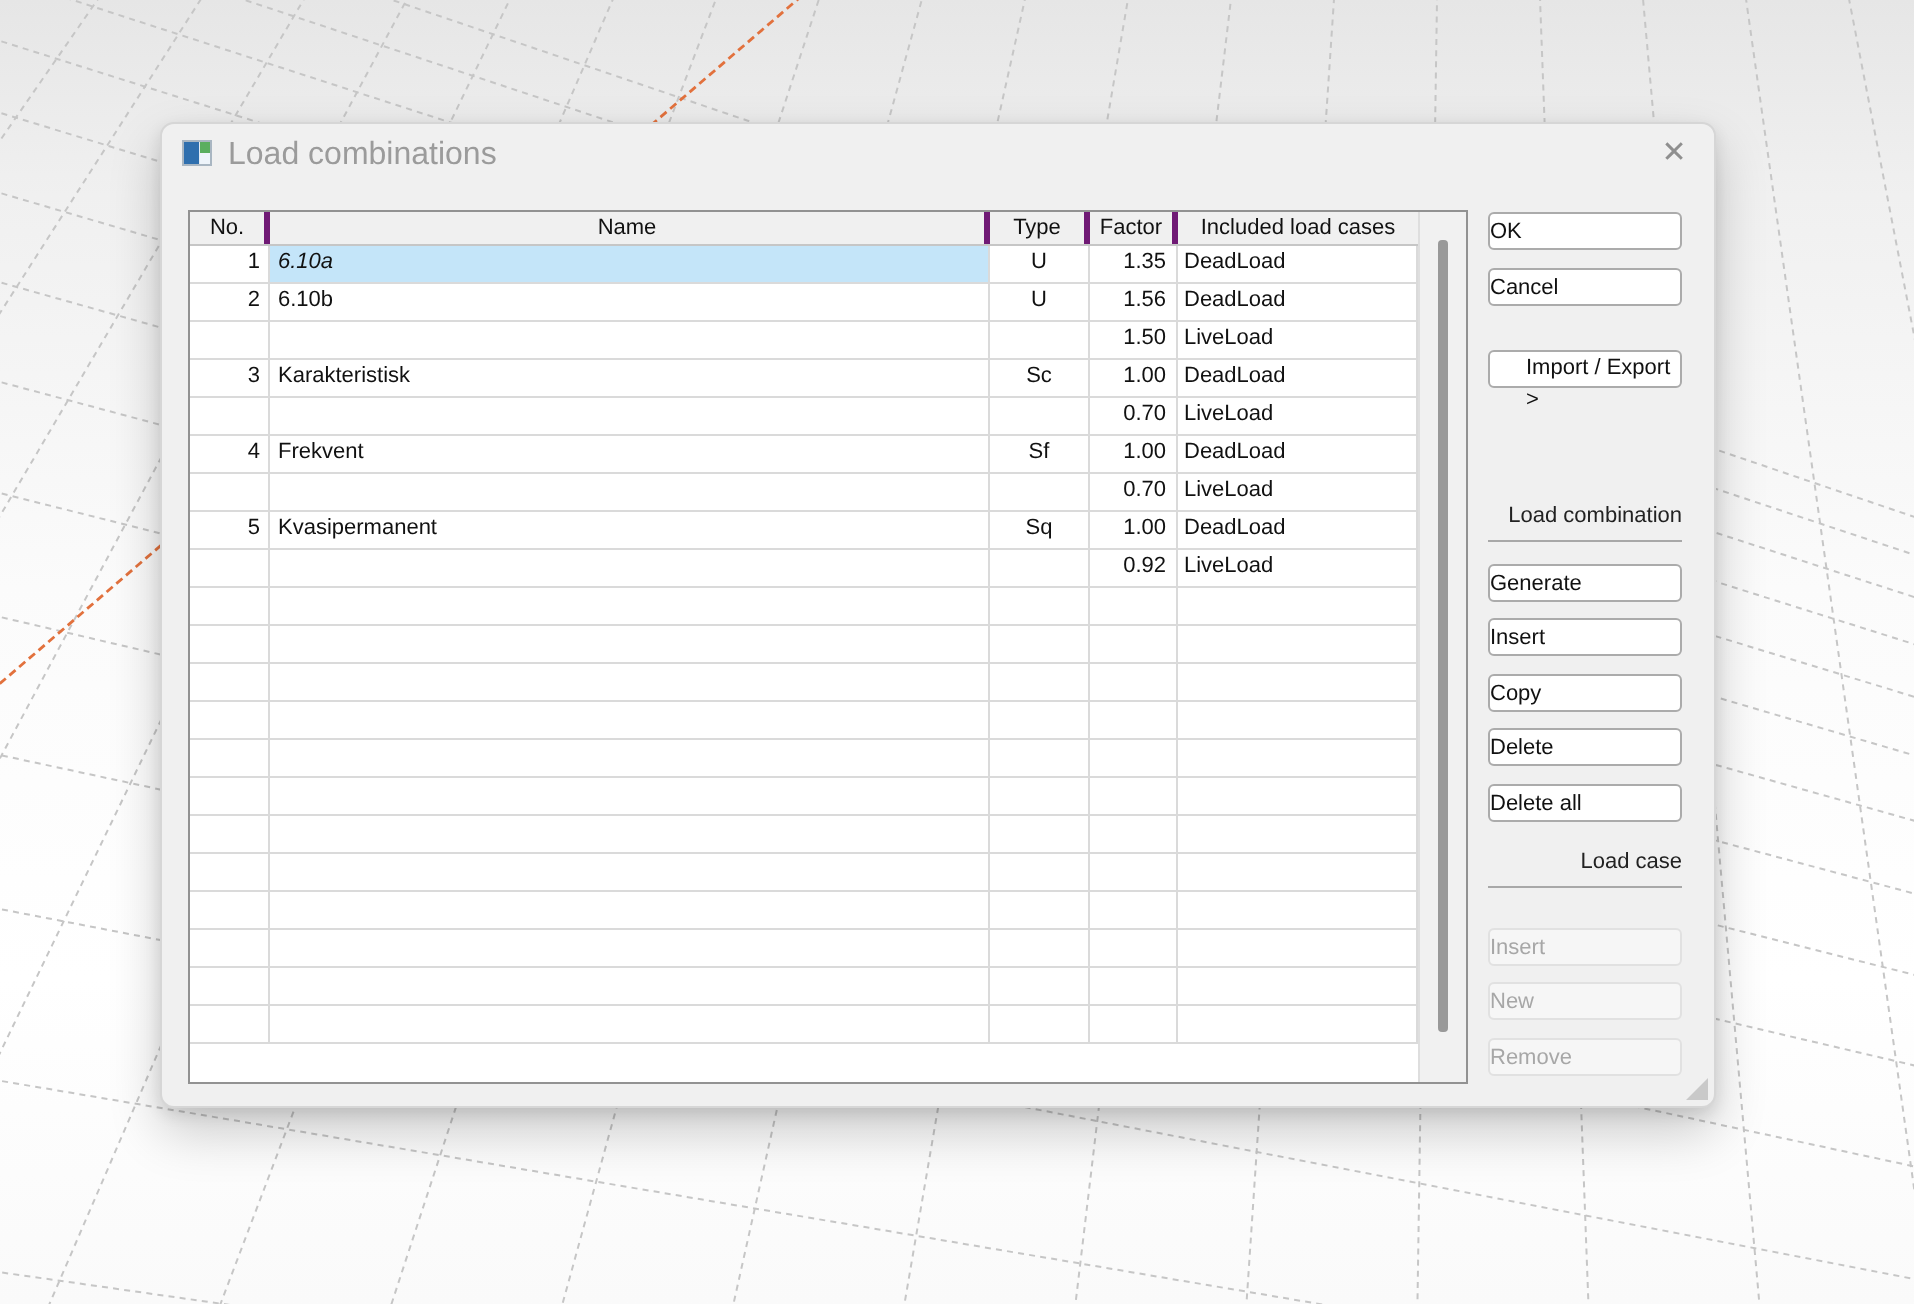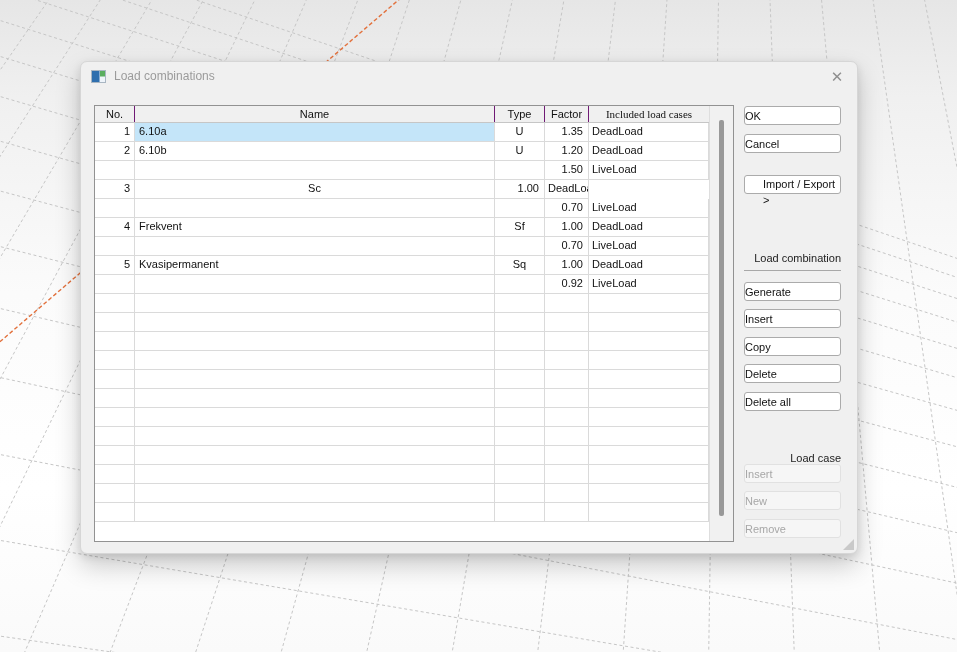--- a/index.html
+++ b/index.html
@@ -23,67 +23,67 @@
     box-shadow:0 12px 26px rgba(0,0,0,.20), 0 3px 8px rgba(0,0,0,.10);
   }
   .title-icon{
     position:absolute;left:10px;top:8px;width:15px;height:13px;
     border:1px solid #a9b6c2;box-sizing:border-box;
     background:
       linear-gradient(#5aae5f,#5aae5f) 100% 0/42% 50% no-repeat,
       linear-gradient(#2f6fae,#2f6fae) 0 0/58% 100% no-repeat,
       #eef4fa;
   }
-  .title-text{position:absolute;left:33px;top:7px;font-size:12px;color:#9b9b9b;}
+  .title-text{position:absolute;left:33px;top:7px;font-size:16px;color:#9b9b9b;}
   .close-btn{
     position:absolute;right:10px;top:5px;width:20px;height:20px;
     color:#8f8f8f;font-size:15px;line-height:20px;text-align:center;cursor:pointer;
   }
 
   
   .table{
     position:absolute;left:13px;top:43px;width:640px;height:437px;box-sizing:border-box;
     border:1px solid #929292;background:#ffffff;display:flex;
   }
   .table-main{width:614px;}
   .hdr{display:grid;grid-template-columns:40px 360px 50px 44px 120px;height:17px;background:#f0f0f0;border-bottom:1px solid #c6c6c6;box-sizing:border-box;}
-  .hcell{font-size:11px;line-height:16px;text-align:center;color:#111;border-right:1px solid #701a75;box-sizing:border-box;overflow:hidden;white-space:nowrap;}
-  .hcell:last-child{border-right:none;font-family:Liberation Serif, serif;}
+  .hcell{font-size:11px;line-height:16px;text-align:center;color:#111;border-right:3px solid #701a75;box-sizing:border-box;overflow:hidden;white-space:nowrap;}
+  .hcell:last-child{border-right:none;}
   .row{display:grid;grid-template-columns:40px 360px 50px 44px 120px;height:19px;}
   .cell{
     font-size:11px;line-height:17px;color:#111;box-sizing:border-box;
     border-right:1px solid #dadada;border-bottom:1px solid #dadada;
     overflow:hidden;white-space:nowrap;background:#fff;
   }
   .cell.no{text-align:right;padding-right:4px;}
   .cell.name{padding-left:4px;}
   .cell.type{text-align:center;}
   .cell.factor{text-align:right;padding-right:5px;}
   .cell.cases{padding-left:3px;}
-  .cell.selected{background:var(--sel,#c4e5f9);}
+  .cell.selected{background:var(--sel,#c4e5f9);font-style:italic;}
   .table-gutter{width:24px;background:#f1f1f1;border-left:1px solid #dedede;position:relative;box-sizing:border-box;}
   .scroll-thumb{position:absolute;left:9px;top:14px;width:5px;height:396px;background:#999;border-radius:2px;}
 
   
   .side{position:absolute;left:663px;top:0;width:97px;height:491px;}
   .btn{
     position:absolute;left:0;width:97px;height:19px;box-sizing:border-box;
     background:#ffffff;border:1px solid #ababab;border-radius:3px;
     font-family:"Liberation Sans", sans-serif;font-size:11px;color:#111;
     text-align:left;line-height:16px;padding:0;cursor:pointer;
   }
   .btn.disabled{background:#f6f6f6;border-color:#e1e1e1;color:#a7a7a7;cursor:default;}
   .sec-head{
     position:absolute;left:0;width:97px;text-align:right;font-size:11px;color:#222;
     padding-bottom:6px;border-bottom:1px solid #a8a8a8;
   }
   .b-ok{top:44px;} .b-cancel{top:72px;} .b-impexp{top:113px;padding-left:18px;}
   .h-comb{top:190px;}
   .b-generate{top:220px;} .b-insert{top:247px;} .b-copy{top:275px;} .b-delete{top:302px;} .b-deleteall{top:330px;}
-  .h-case{top:390px;}
+  .h-case{top:363px;}
   .b-insert2{top:402px;} .b-new{top:429px;} .b-remove{top:457px;}
 
   .grip{
     position:absolute;right:3px;bottom:3px;width:0;height:0;
     border-left:11px solid transparent;border-bottom:11px solid #c9c9c9;
   }
 </style>
 </head>
 <body style="--sel: #c4e5f9;">
 
@@ -157,32 +157,33 @@
             <div class="cell no">1</div>
             <div class="cell name selected">6.10a</div>
             <div class="cell type">U</div>
             <div class="cell factor">1.35</div>
             <div class="cell cases">DeadLoad</div>
           </div>
           <div class="row">
             <div class="cell no">2</div>
             <div class="cell name">6.10b</div>
             <div class="cell type">U</div>
-            <div class="cell factor">1.20</div>
+            <div class="cell factor">1.56</div>
             <div class="cell cases">DeadLoad</div>
           </div>
           <div class="row">
             <div class="cell no"></div>
             <div class="cell name"></div>
             <div class="cell type"></div>
             <div class="cell factor">1.50</div>
             <div class="cell cases">LiveLoad</div>
           </div>
           <div class="row">
             <div class="cell no">3</div>
+            <div class="cell name">Karakteristisk</div>
             <div class="cell type">Sc</div>
             <div class="cell factor">1.00</div>
             <div class="cell cases">DeadLoad</div>
           </div>
           <div class="row">
             <div class="cell no"></div>
             <div class="cell name"></div>
             <div class="cell type"></div>
             <div class="cell factor">0.70</div>
             <div class="cell cases">LiveLoad</div>

